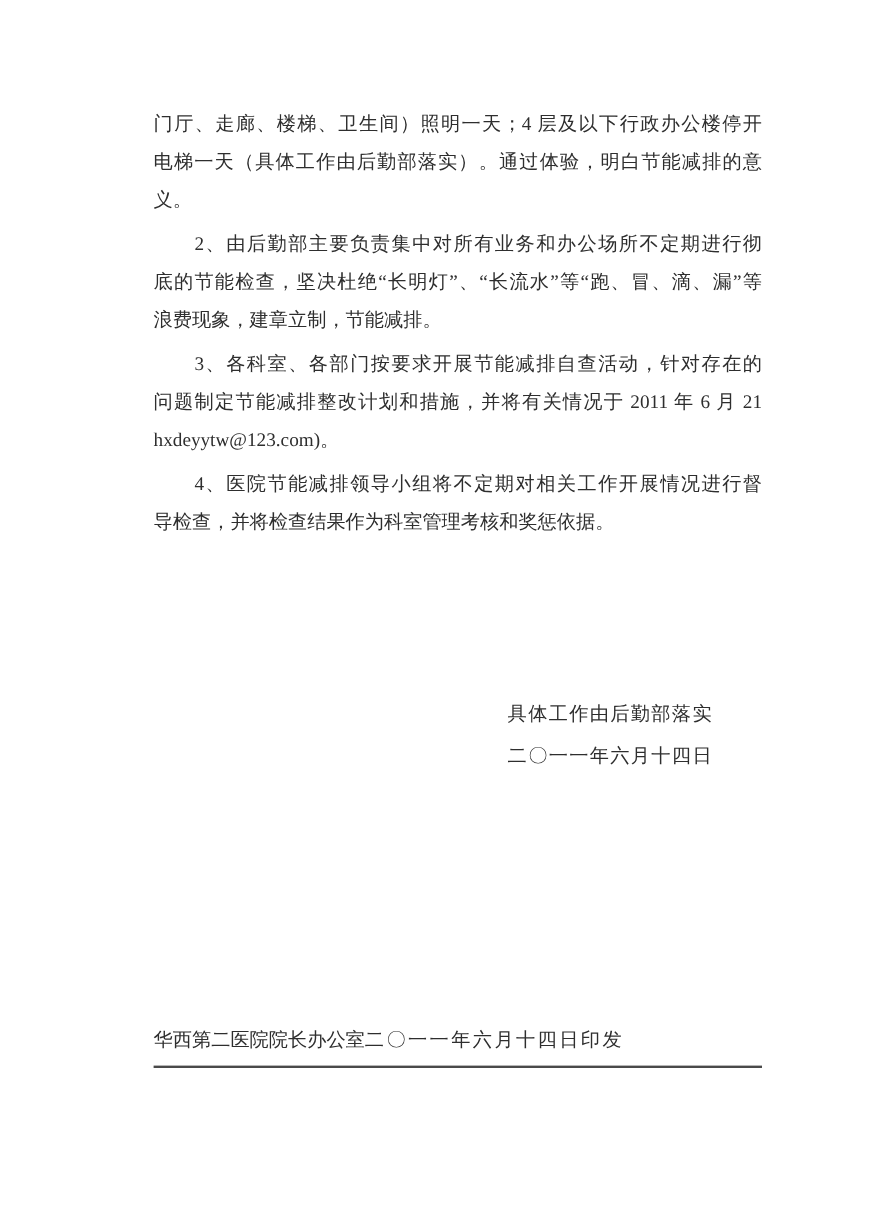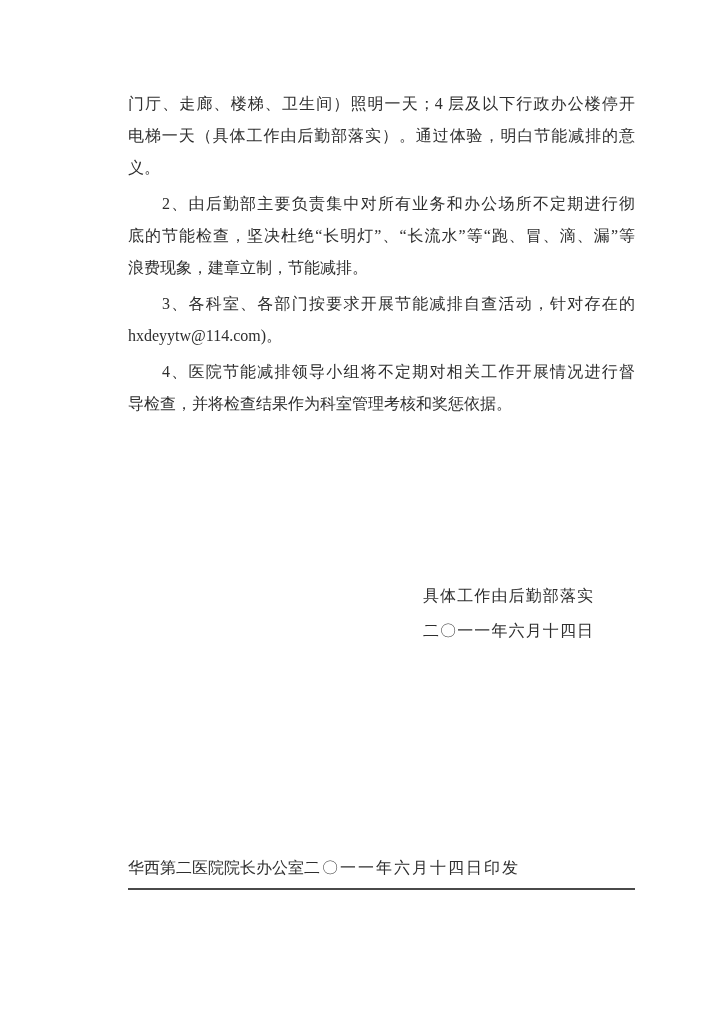--- a/index.html
+++ b/index.html
@@ -88,21 +88,22 @@
     </div>
 
     <div class="para">
       <div class="line indent">2、由后勤部主要负责集中对所有业务和办公场所不定期进行彻</div>
       <div class="line">底的节能检查，坚决杜绝“长明灯”、“长流水”等“跑、冒、滴、漏”等</div>
       <div class="line last">浪费现象，建章立制，节能减排。</div>
     </div>
 
     <div class="para">
       <div class="line indent">3、各科室、各部门按要求开展节能减排自查活动，针对存在的</div>
-      <div class="line last">hxdeyytw@114.com)。</div>
+      <div class="line">问题制定节能减排整改计划和措施，并将有关情况于 2011 年 6 月 21</div>
+      <div class="line last">hxdeyytw@123.com)。</div>
     </div>
 
     <div class="para">
       <div class="line indent">4、医院节能减排领导小组将不定期对相关工作开展情况进行督</div>
       <div class="line last">导检查，并将检查结果作为科室管理考核和奖惩依据。</div>
     </div>
 
   </div>
 
   <div class="signature">

